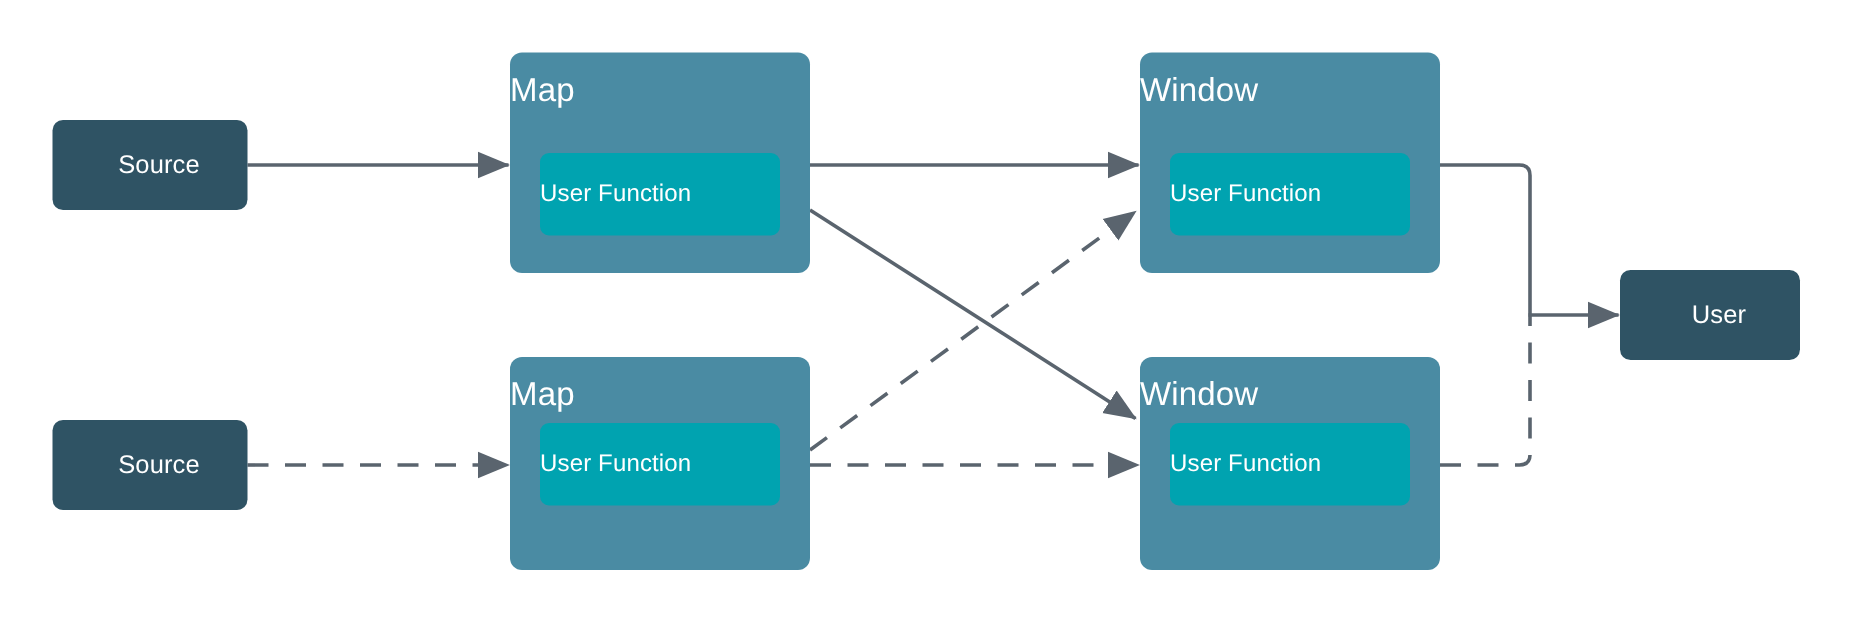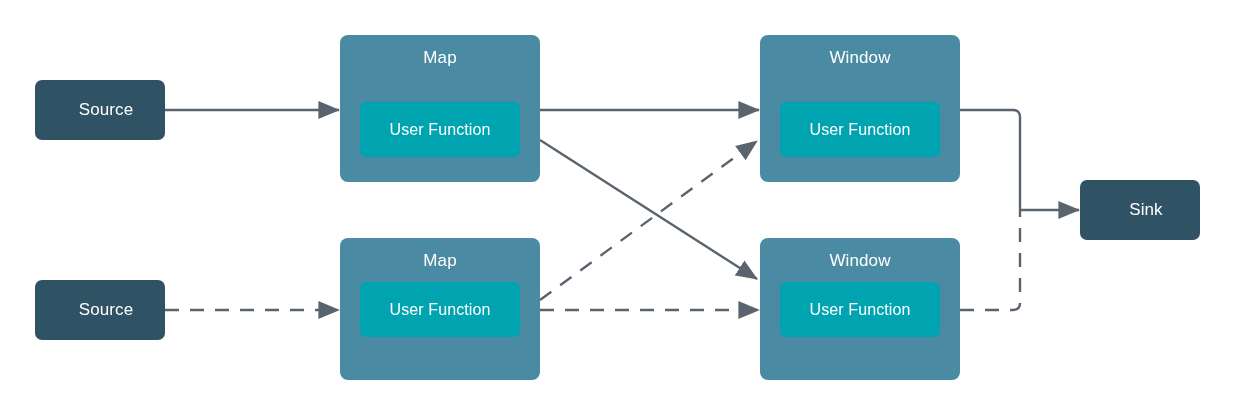--- a/index.html
+++ b/index.html
@@ -44,34 +44,34 @@
   }
   
   .operator {
     background: #4a8ba3;
     flex-direction: column;
     align-items: center;
     border-radius: 8px;
   }
   .operator-title {
     color: #ffffff;
-    font-size: 17px;
+    font-size: 22px;
     line-height: 1;
     letter-spacing: 0.1px;
-    text-align: center;
+    text-align: left;
     width: 100%;
   }
   .user-function {
     position: absolute;
     box-sizing: border-box;
     background: #00a3b0;
     border-radius: 6px;
     display: flex;
     align-items: center;
-    justify-content: center;
+    justify-content: flex-start;
     color: #ffffff;
     font-size: 16px;
     letter-spacing: 0.1px;
     white-space: nowrap;
   }
 </style>
 </head>
 <body>
 
 <div id="canvas">
@@ -132,16 +132,16 @@
   </div>
 
   <div class="node operator" style="left:760px; top:238px; width:200px; height:142px; padding-top:14px;">
     <span class="operator-title">Window</span>
   </div>
   <div class="user-function" style="left:780px; top:282px; width:160px; height:55px;">
     <span>User Function</span>
   </div>
 
   <div class="node terminal" style="left:1080px; top:180px; width:120px; height:60px;">
-    <span>Sink</span>
+    <span>User</span>
   </div>
 
 </div>
 
 </body></html>

